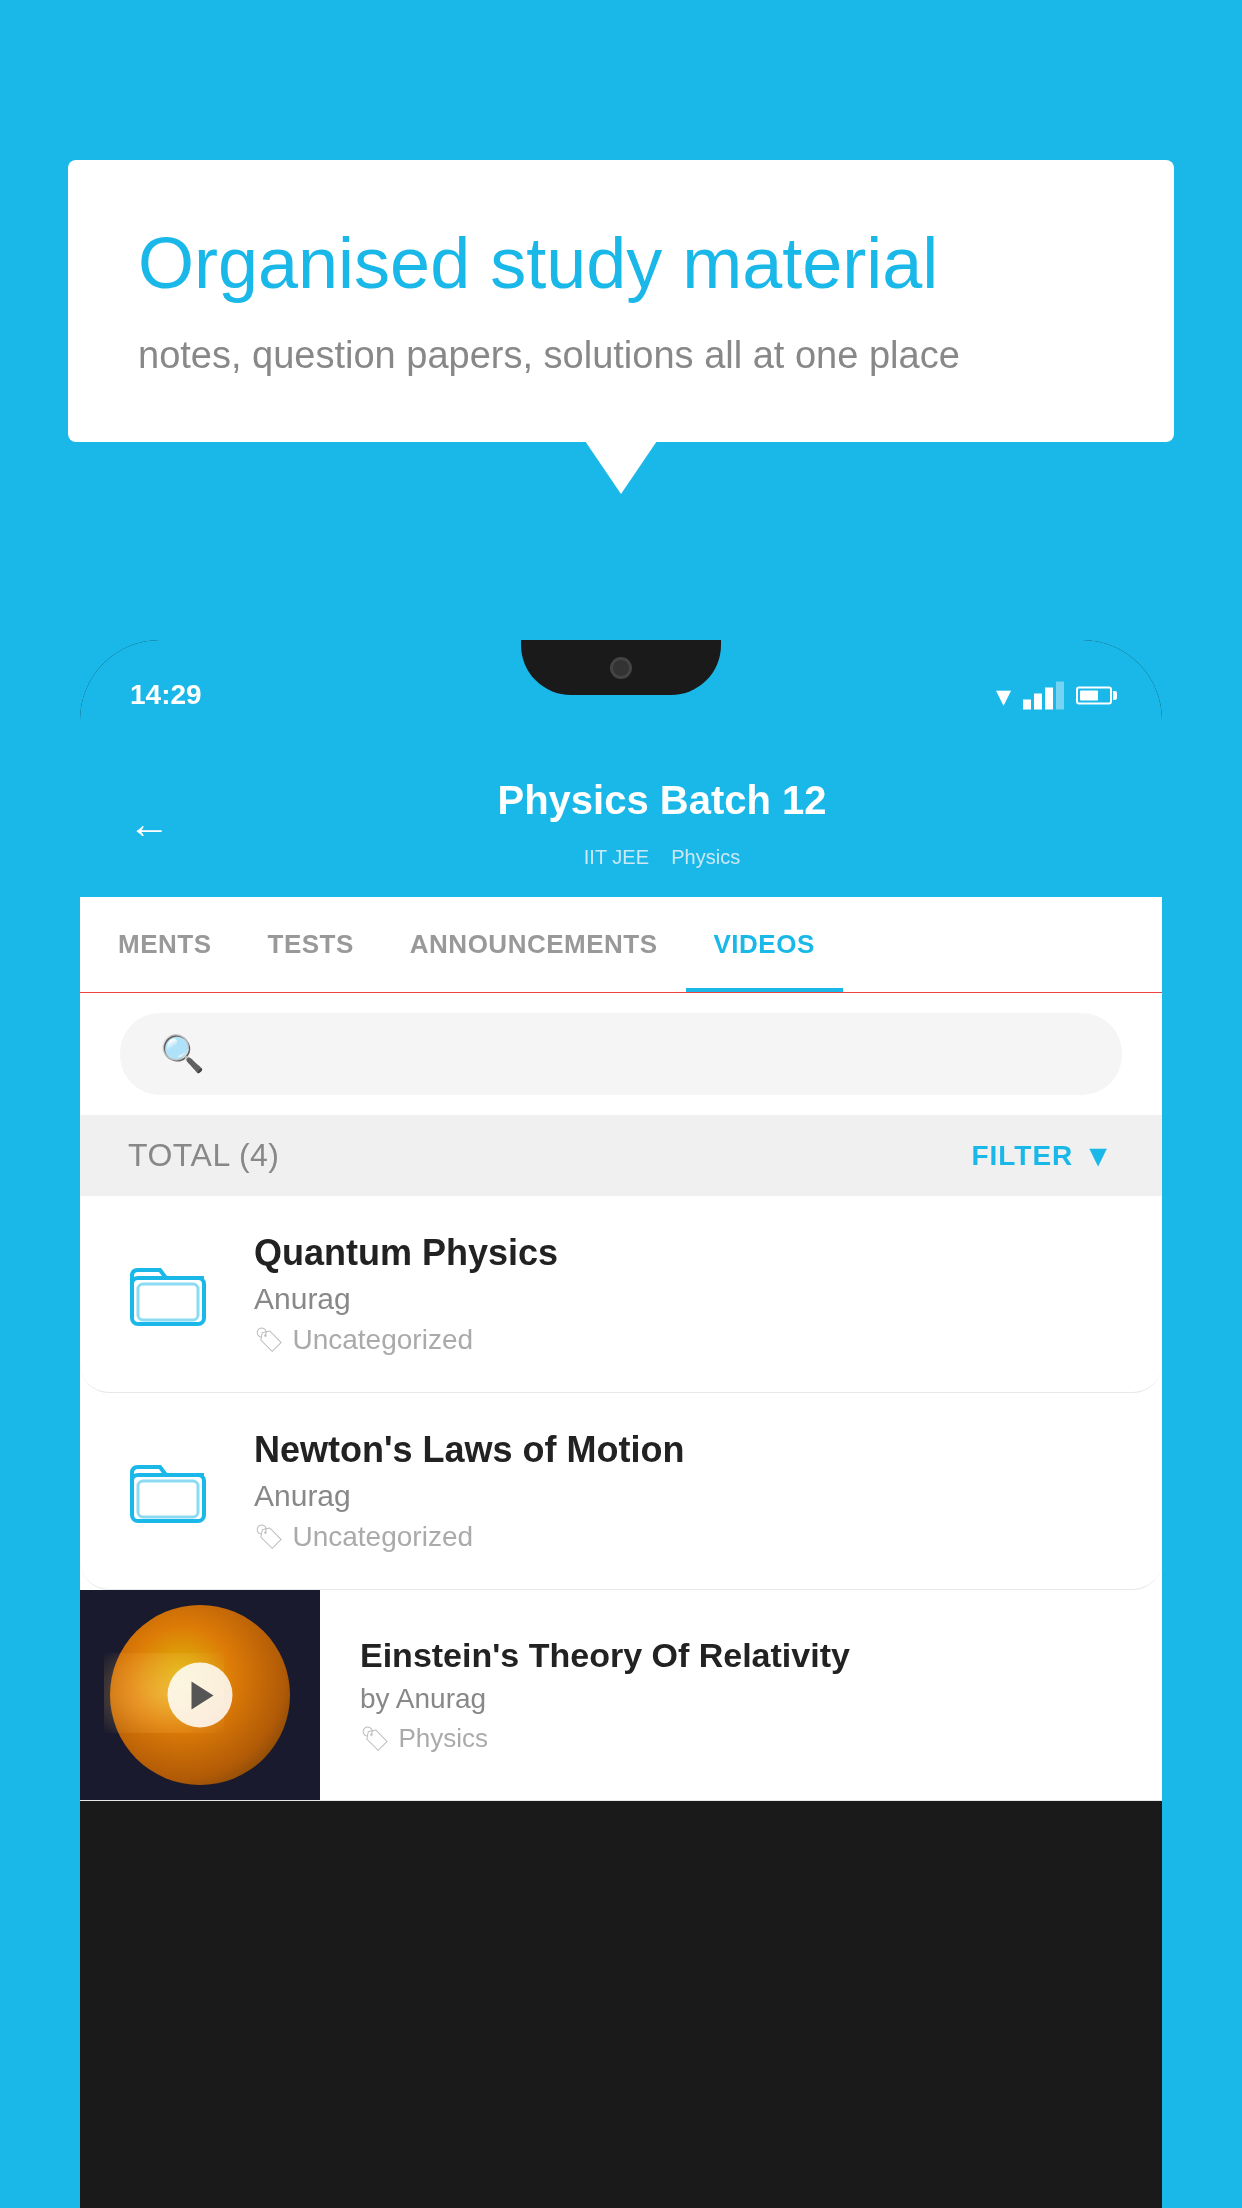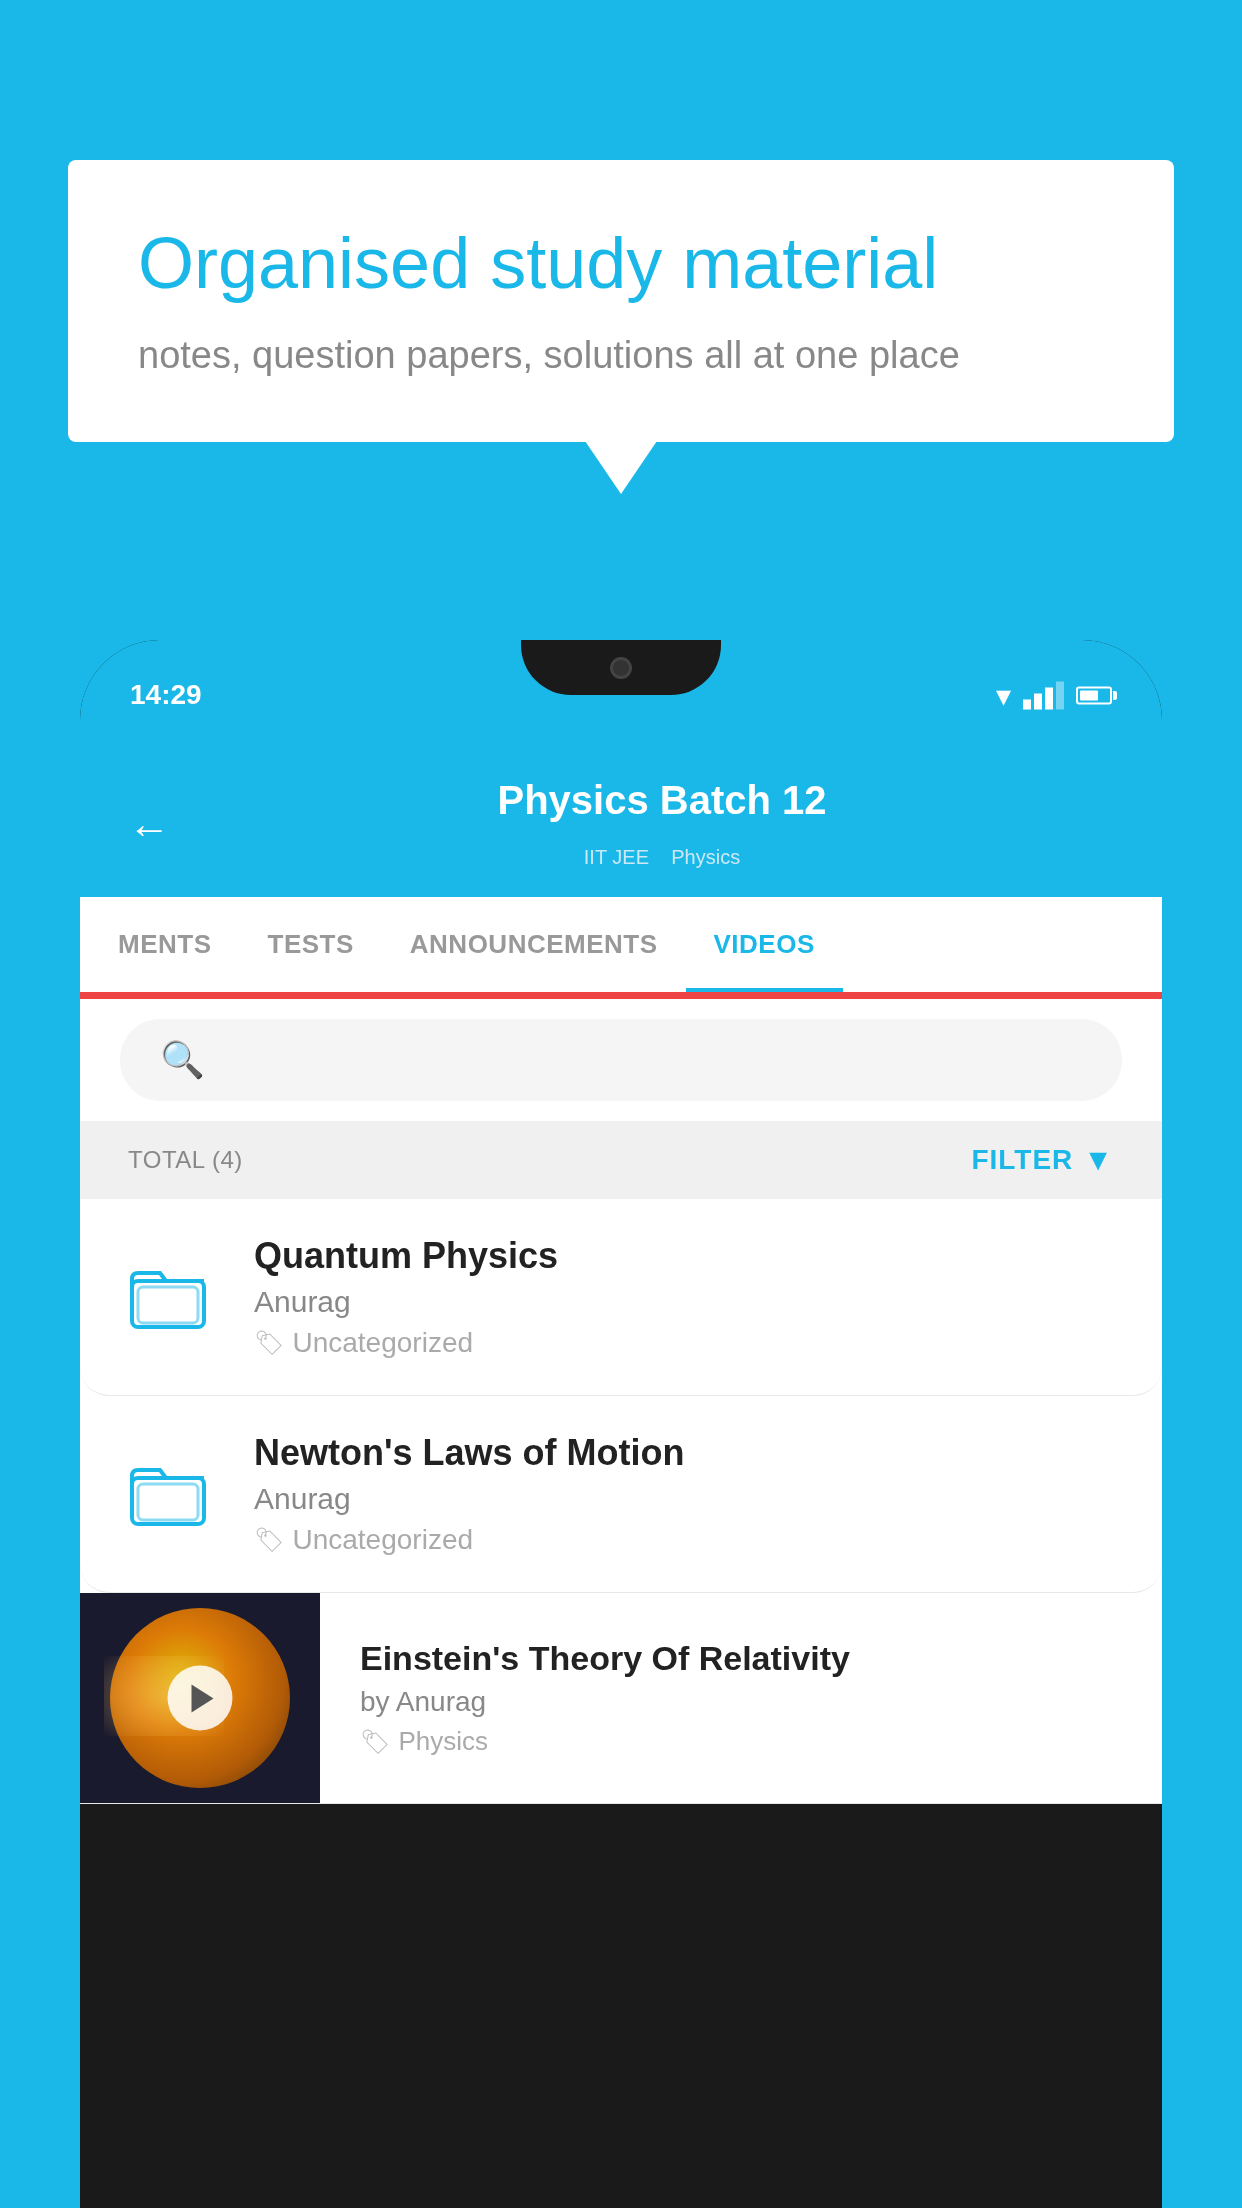--- a/index.html
+++ b/index.html
@@ -198,21 +198,21 @@
     .header-subtitle {
       color: #cce8f5;
       font-size: 20px;
       margin-top: 23px;
     }
 
     
     .tabs-bar {
       background: #fff;
       display: flex;
-      border-bottom: 7px solid #ef4444;
+      border-bottom: 1px solid #ef4444;
       padding: 0 10px;
     }
 
     .tab-item {
       padding: 32px 28px;
       font-size: 26px;
       font-weight: 600;
       color: #999;
       letter-spacing: 0.5px;
       position: relative;
@@ -265,21 +265,21 @@
     
     .total-filter-bar {
       background: #f0f0f0;
       display: flex;
       justify-content: space-between;
       align-items: center;
       padding: 22px 48px;
     }
 
     .total-label {
-      font-size: 24px;
+      font-size: 32px;
       color: #888;
       font-weight: 500;
       letter-spacing: 0.5px;
     }
 
     .filter-btn {
       display: flex;
       align-items: center;
       gap: 10px;
       color: #1ab8e8;

